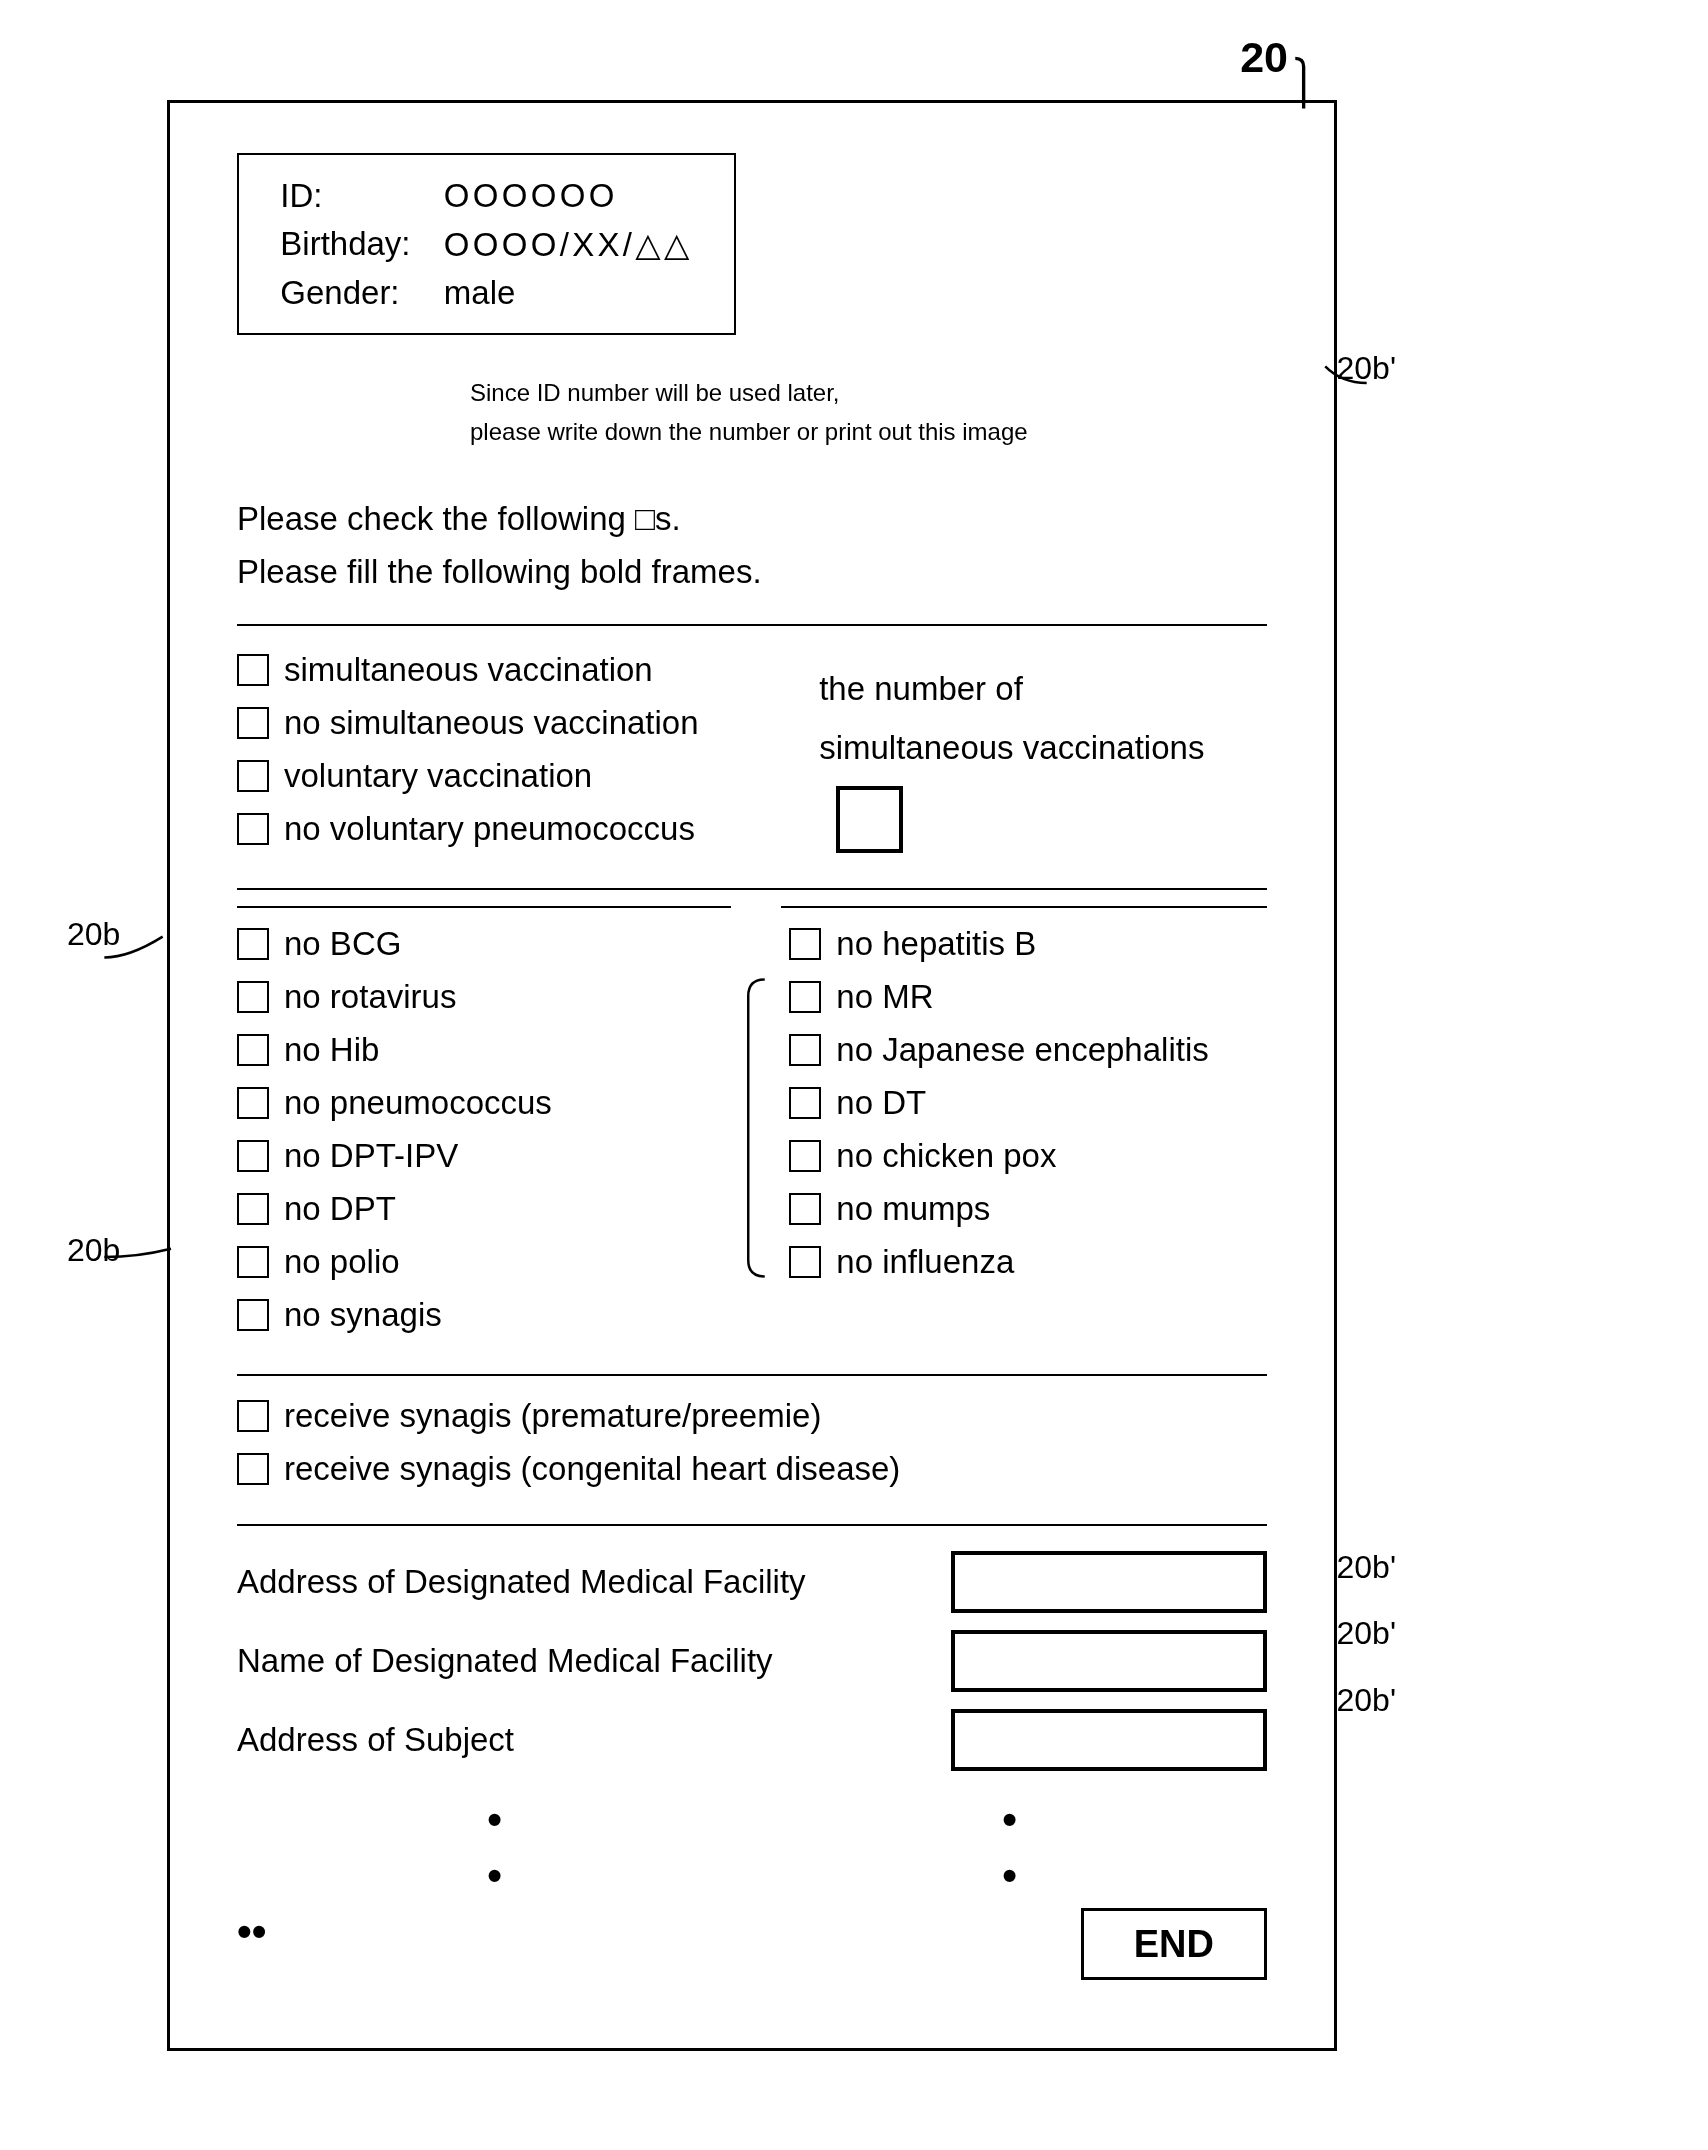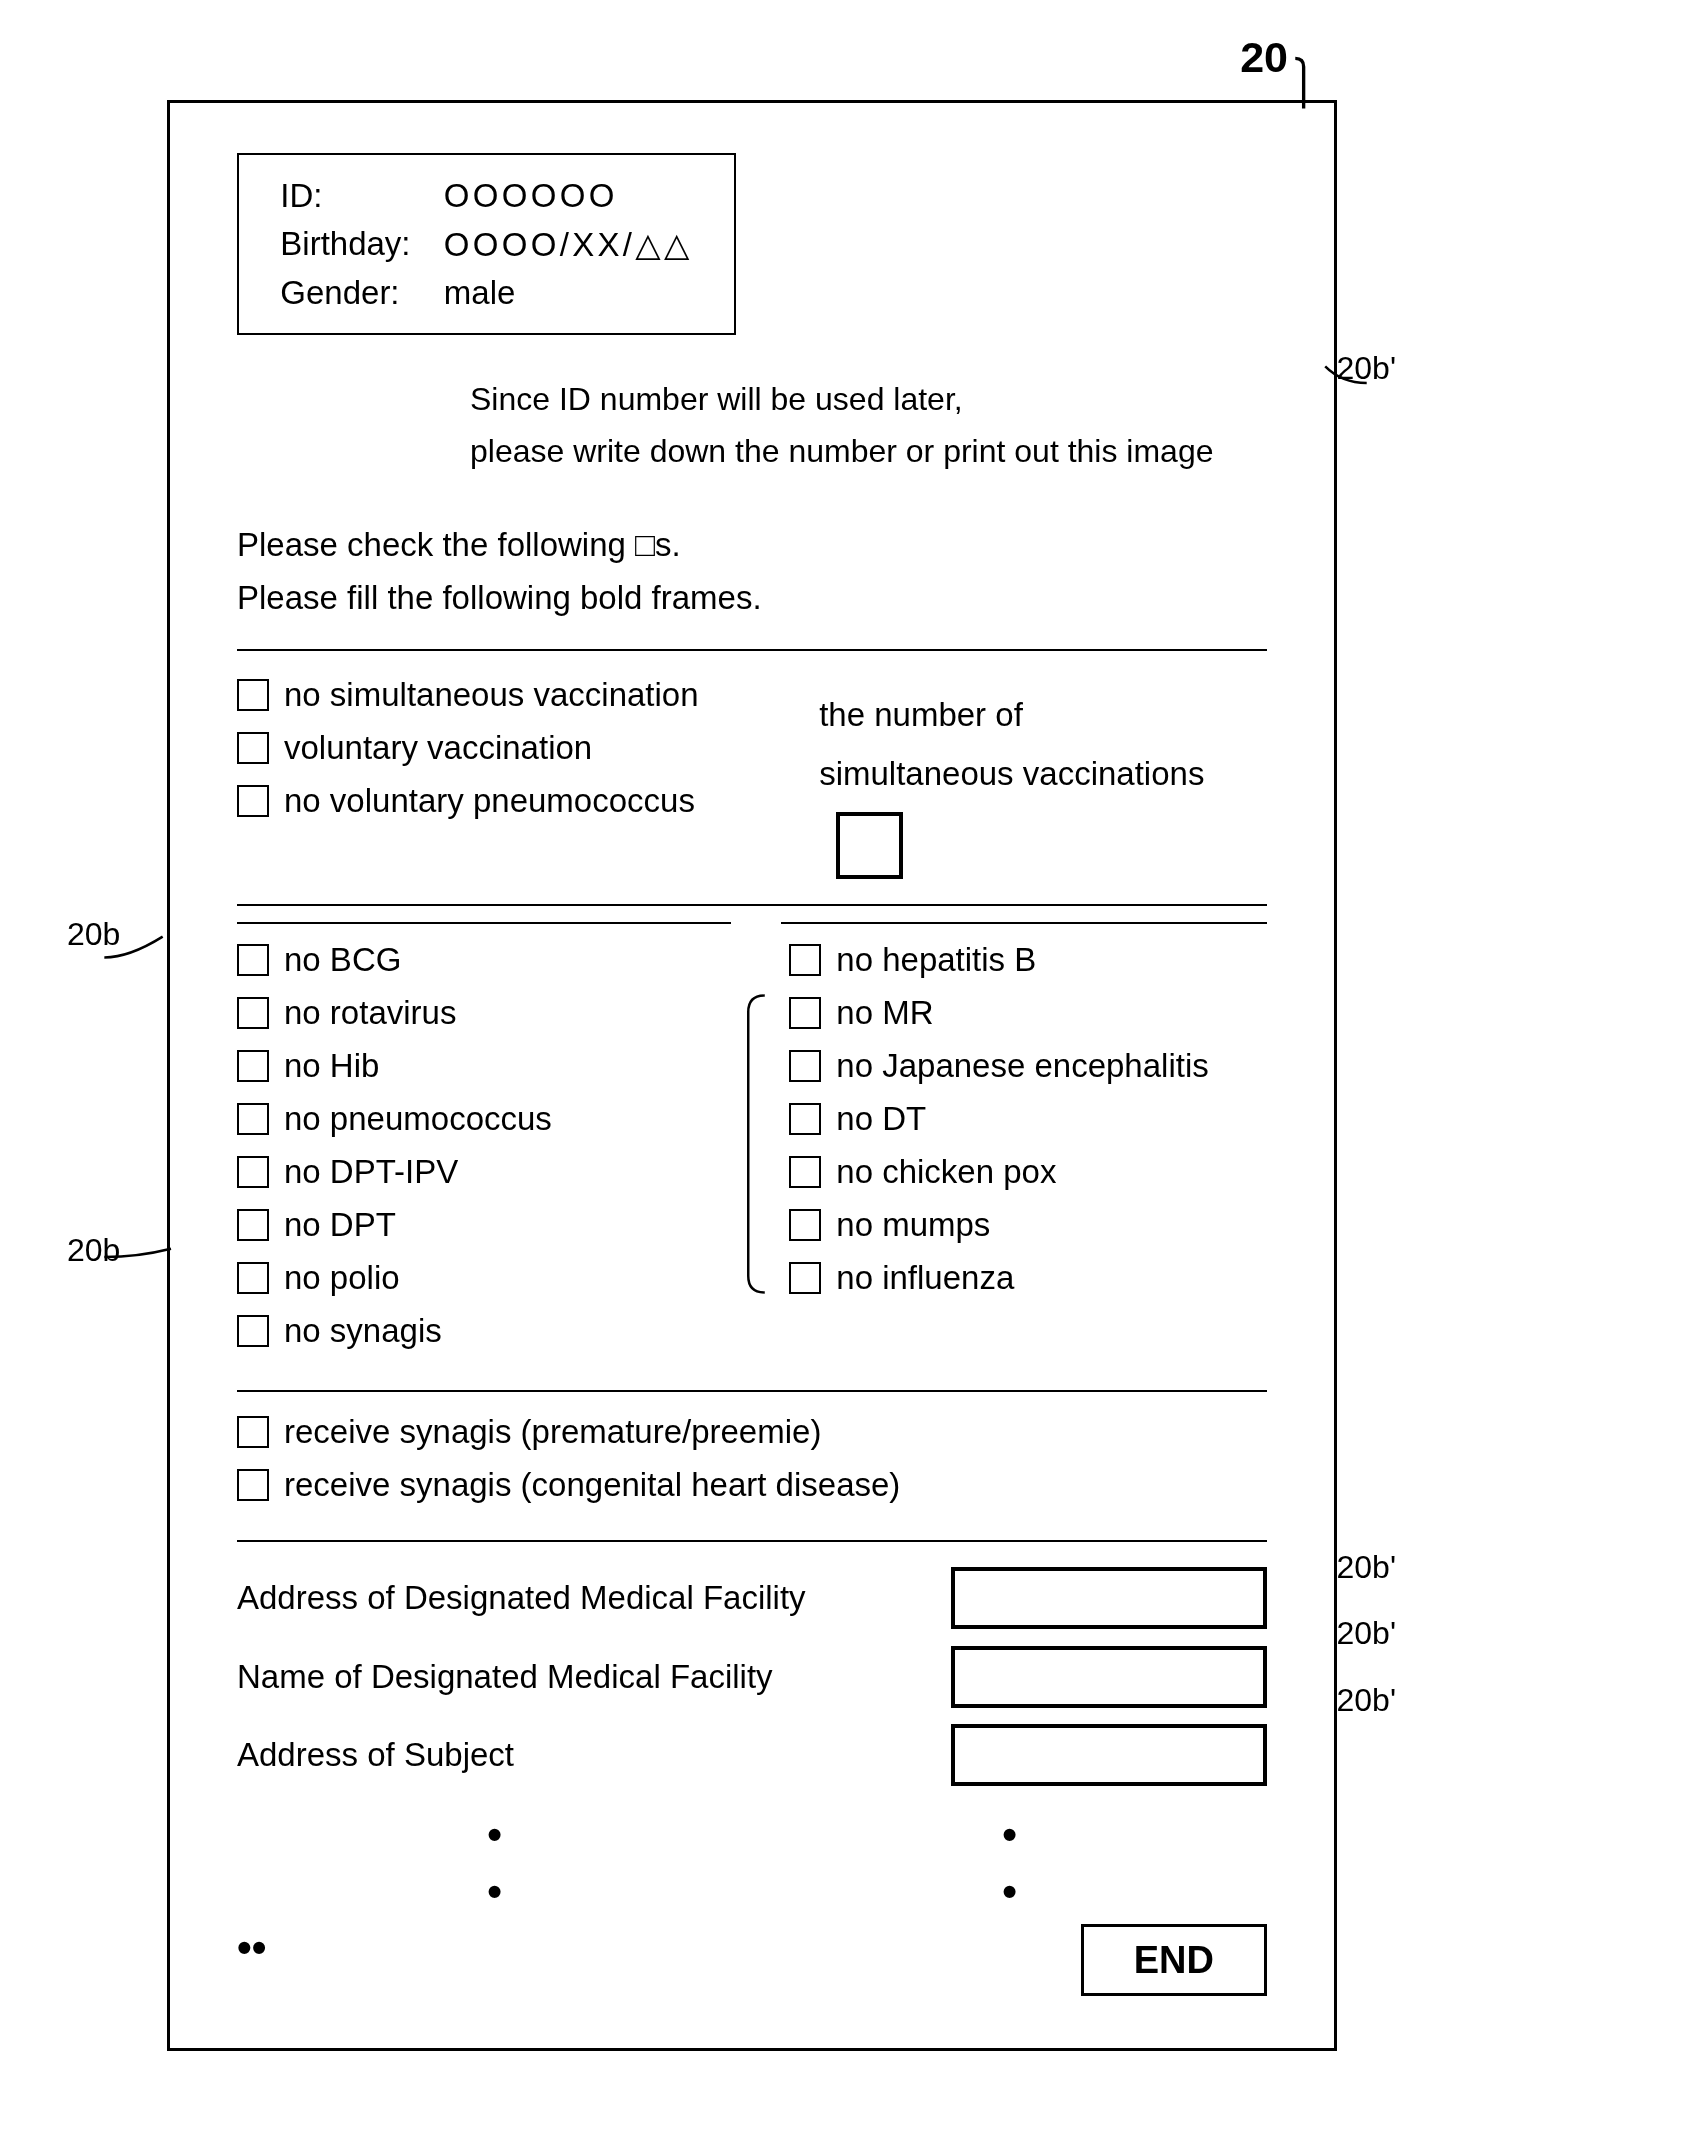--- a/index.html
+++ b/index.html
@@ -55,21 +55,21 @@
       padding-right: 25px !important;
     }
 
     .id-value {
       font-size: 37px;
       letter-spacing: 3.3px;
     }
 
     
     .info-text {
-      font-size: 32px;
+      font-size: 24px;
       margin-left: 233px;
       margin-bottom: 42px;
       line-height: 1.6;
     }
 
     
     .instruction-text {
       font-size: 33px;
       margin-bottom: 25px;
       line-height: 1.6;
@@ -176,20 +176,24 @@
 
     
     <div class="h-line"></div>
 
     
     <div style="display:flex; align-items:flex-start; margin-bottom:16.7px; border-bottom: 2.5px solid #000; padding-bottom:25px;">
 
       <div style="flex:1.3;">
         <div class="checkbox-item">
           <span class="checkbox"></span>
+          <span>simultaneous vaccination</span>
+        </div>
+        <div class="checkbox-item">
+          <span class="checkbox"></span>
           <span>no simultaneous vaccination</span>
         </div>
         <div class="checkbox-item">
           <span class="checkbox"></span>
           <span>voluntary vaccination</span>
         </div>
         <div class="checkbox-item">
           <span class="checkbox"></span>
           <span>no voluntary pneumococcus</span>
         </div>

